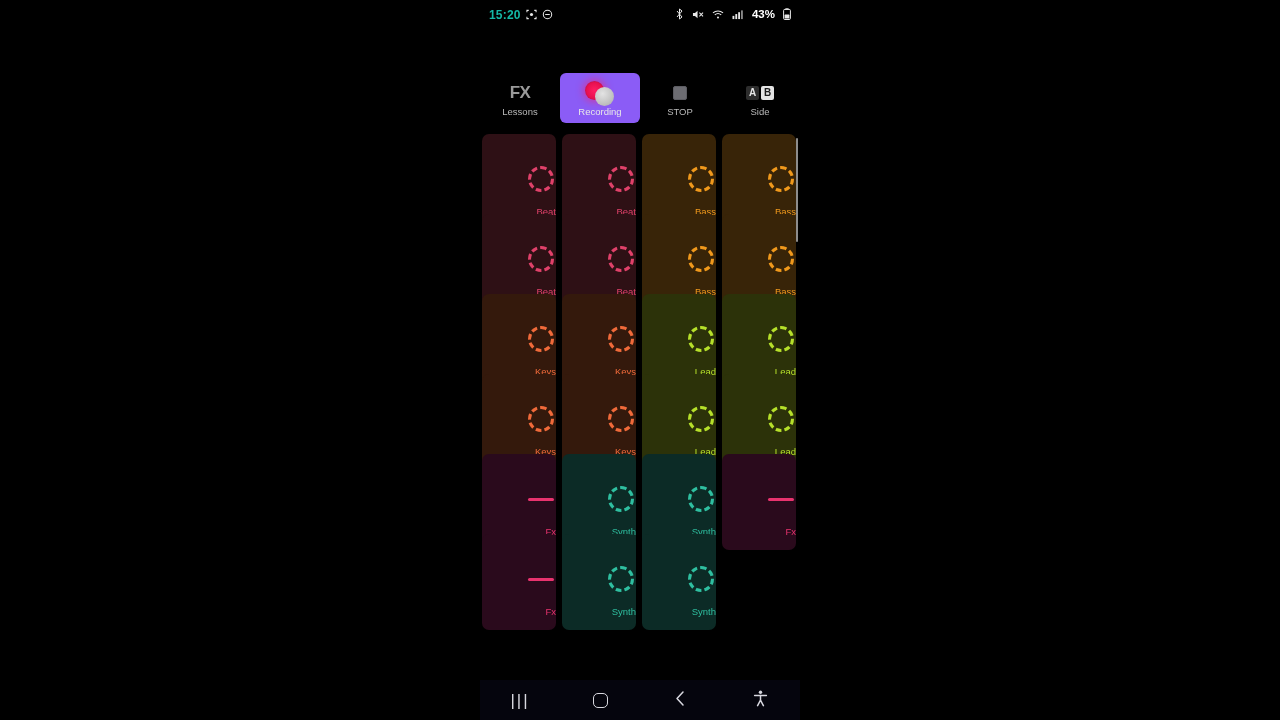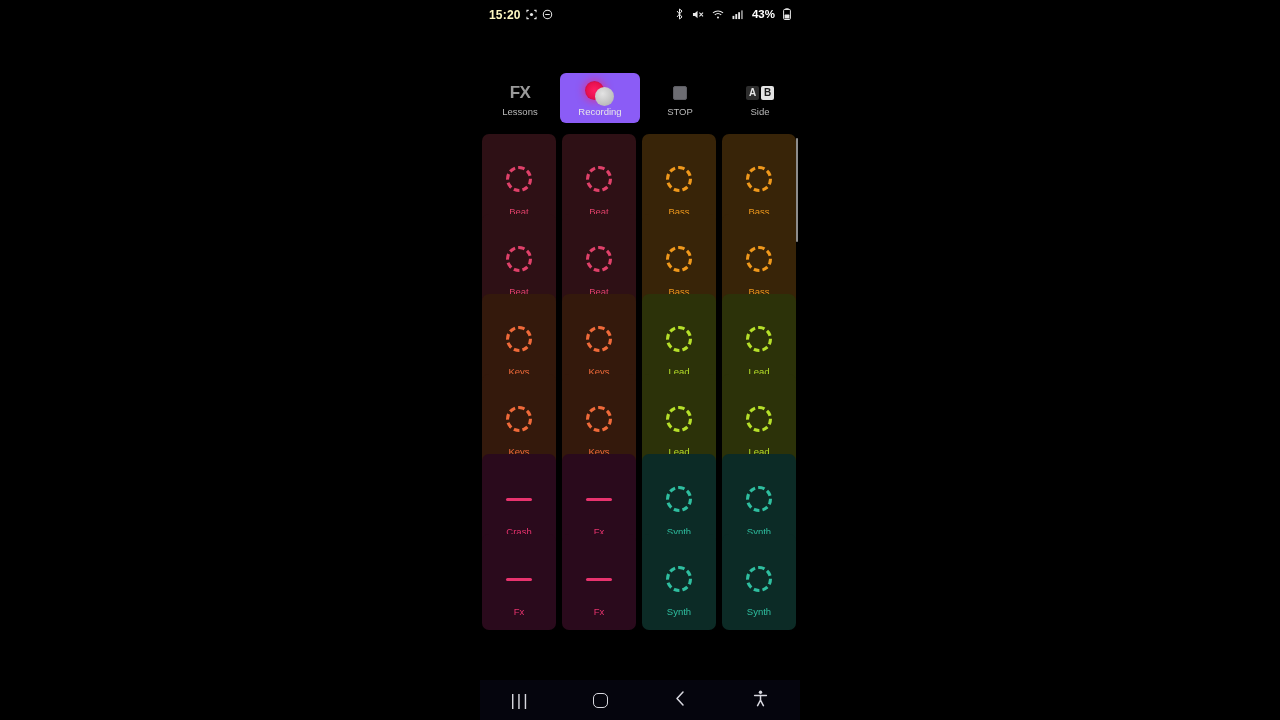--- a/index.html
+++ b/index.html
@@ -40,21 +40,21 @@
     justify-content: space-between;
     padding: 0 9px;
     box-sizing: border-box;
   }
   .sb-left {
     display: flex;
     align-items: center;
     gap: 5px;
   }
   .sb-time {
-    color: #fef9c3;
+    color: #14b8a6;
     font-size: 12px;
     font-weight: 700;
     letter-spacing: .2px;
     line-height: 1;
   }
   .sb-right {
     display: flex;
     align-items: center;
     gap: 8px;
   }
@@ -188,21 +188,21 @@
     grid-auto-rows: 76px;
     column-gap: 6px;
     row-gap: 4px;
   }
   .pad {
     width: 74px; height: 96px;
     border-radius: 7px;
     position: relative;
     display: flex;
     flex-direction: column;
-    align-items: center;
+    align-items: flex-end;
     justify-content: center;
     box-sizing: border-box;
     overflow: hidden;
     text-decoration: underline;
   }
   .pad-icon {
     width: 30px; height: 30px;
     margin-bottom: 6px;
     display: flex;
     align-items: center;
@@ -462,26 +462,20 @@
           <div class="pad" style="background: rgb(44, 50, 9);">
             <div class="pad-icon" style="color: rgb(182, 224, 42);">
               <div class="pad-ring"></div>
             </div>
             <div class="pad-label" style="color: rgb(182, 224, 42);">Lead</div>
           </div>
           <div class="pad" style="background: rgb(42, 10, 28);">
             <div class="pad-icon" style="color: rgb(232, 51, 110);">
               <div class="pad-bar"></div>
             </div>
-            <div class="pad-label" style="color: rgb(232, 51, 110);">Crash</div>
-          </div>
-          <div class="pad" style="background: rgb(42, 10, 28);">
-            <div class="pad-icon" style="color: rgb(232, 51, 110);">
-              <div class="pad-bar"></div>
-            </div>
             <div class="pad-label" style="color: rgb(232, 51, 110);">Fx</div>
           </div>
           <div class="pad" style="background: rgb(12, 43, 38);">
             <div class="pad-icon" style="color: rgb(47, 191, 160);">
               <div class="pad-ring"></div>
             </div>
             <div class="pad-label" style="color: rgb(47, 191, 160);">Synth</div>
           </div>
           <div class="pad" style="background: rgb(12, 43, 38);">
             <div class="pad-icon" style="color: rgb(47, 191, 160);">

